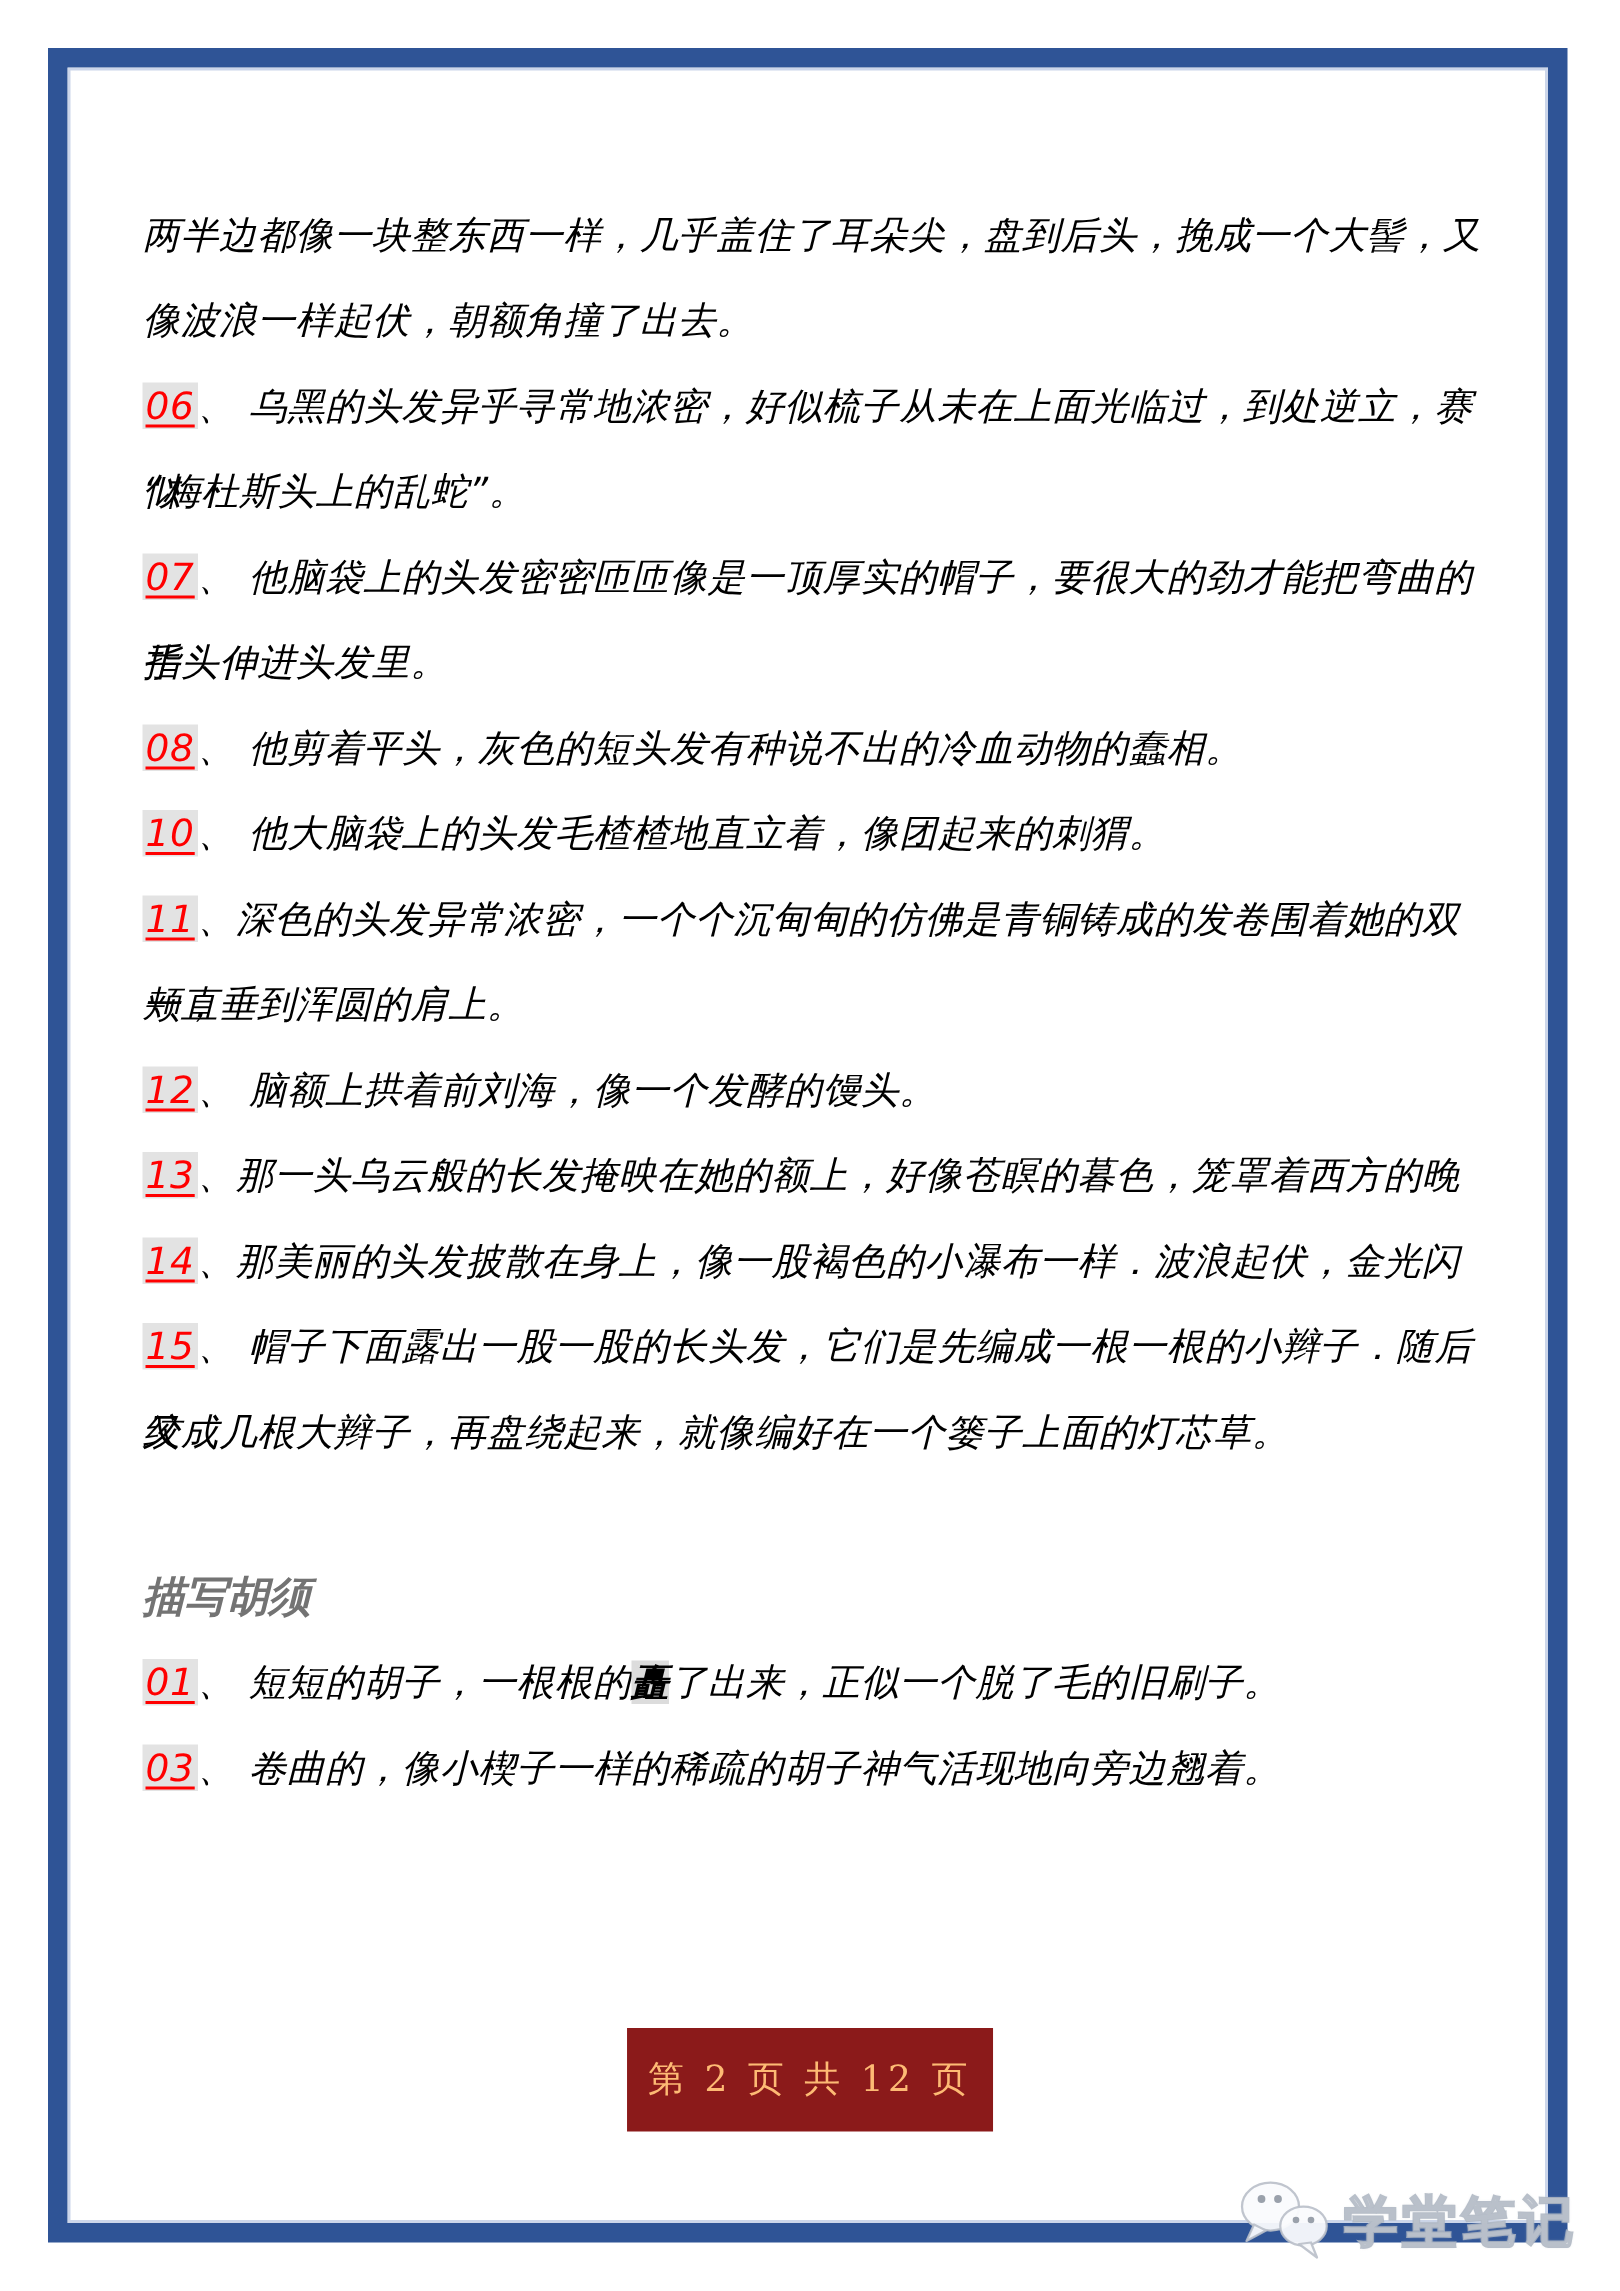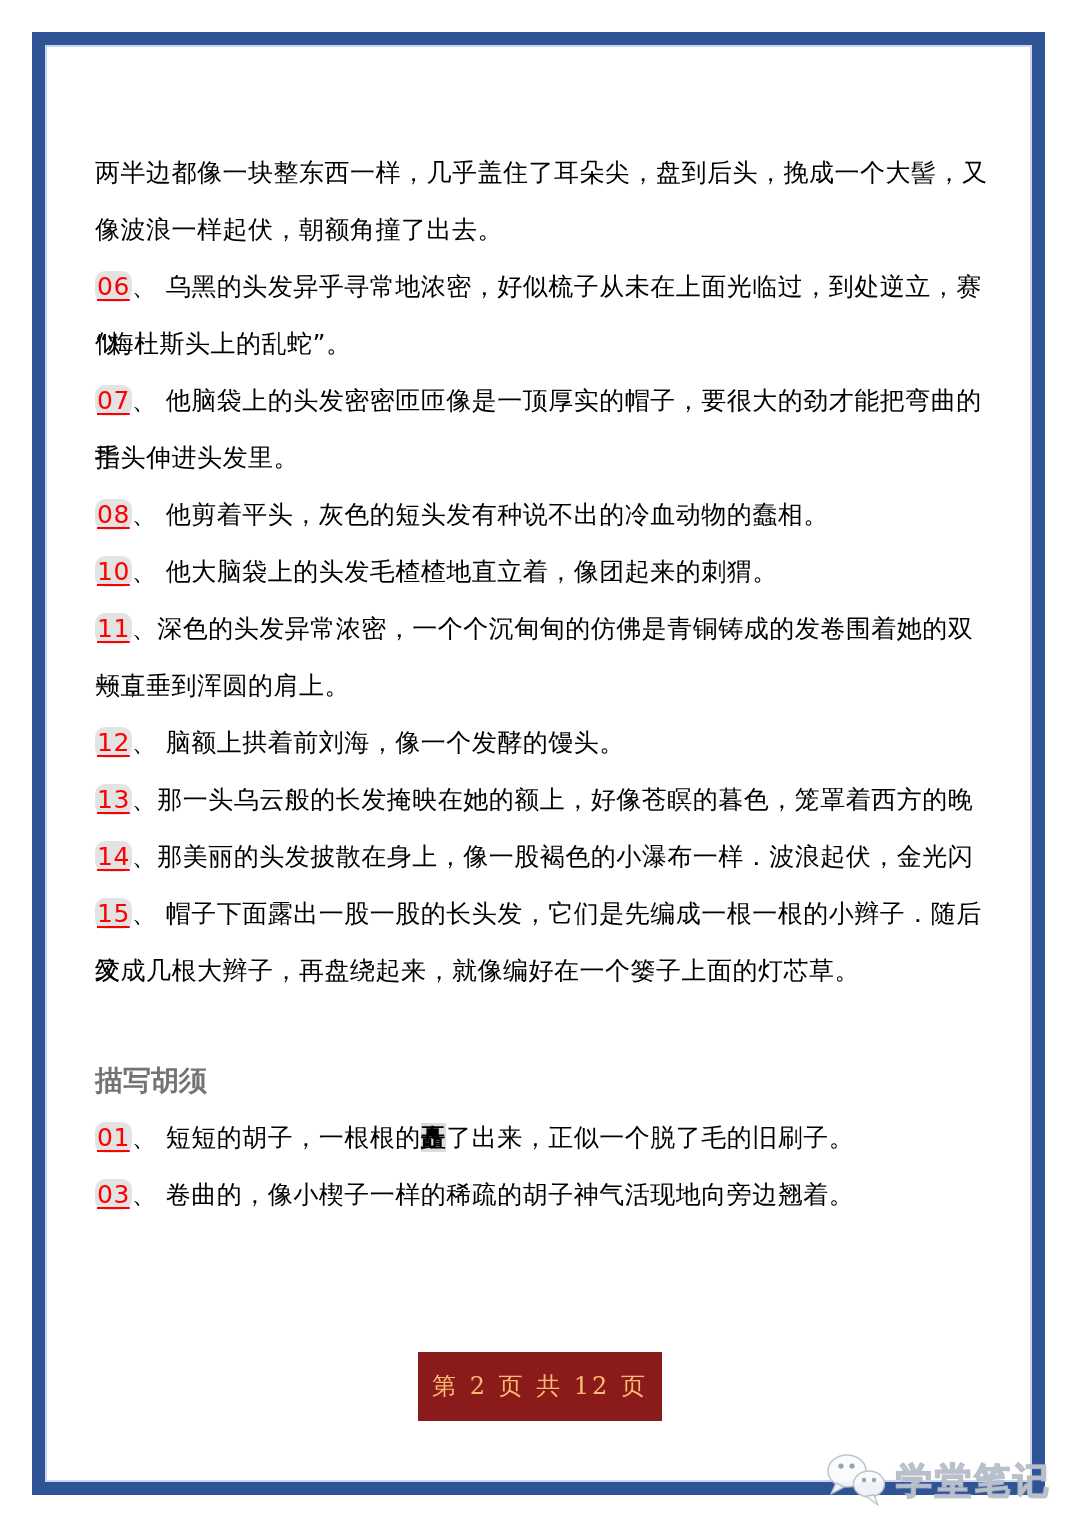--- a/index.html
+++ b/index.html
@@ -21,40 +21,40 @@
     width: 1013px;
     height: 1463px;
     box-sizing: border-box;
     border: 13px solid #2F5496;
     box-shadow: inset 0 0 0 2px #ccd6ea;
     background: #ffffff;
   }
   .document-body {
     position: absolute;
     left: 95px;
-    top: 144px;
+    top: 128px;
     width: 905px;
+    font-style: italic;
   }
   .line {
     white-space: pre-wrap;
     height: 57px;
     line-height: 57px;
     font-size: 25px;
     letter-spacing: 0.5px;
     color: #000000;
   }
   .num {
     color: #FF0000;
     background: #E3E3E3;
     padding: 1px 2px;
     text-decoration: underline;
     text-decoration-color: #FF0000;
     text-underline-offset: 4px;
     text-decoration-thickness: 2px;
-    border-radius: 10px;
   }
   .shaded {
     background: #DCDCDC;
     font-weight: bold;
   }
   .section-title {
     height: 57px;
     line-height: 57px;
     margin-top: 53px;
     font-size: 28px;

